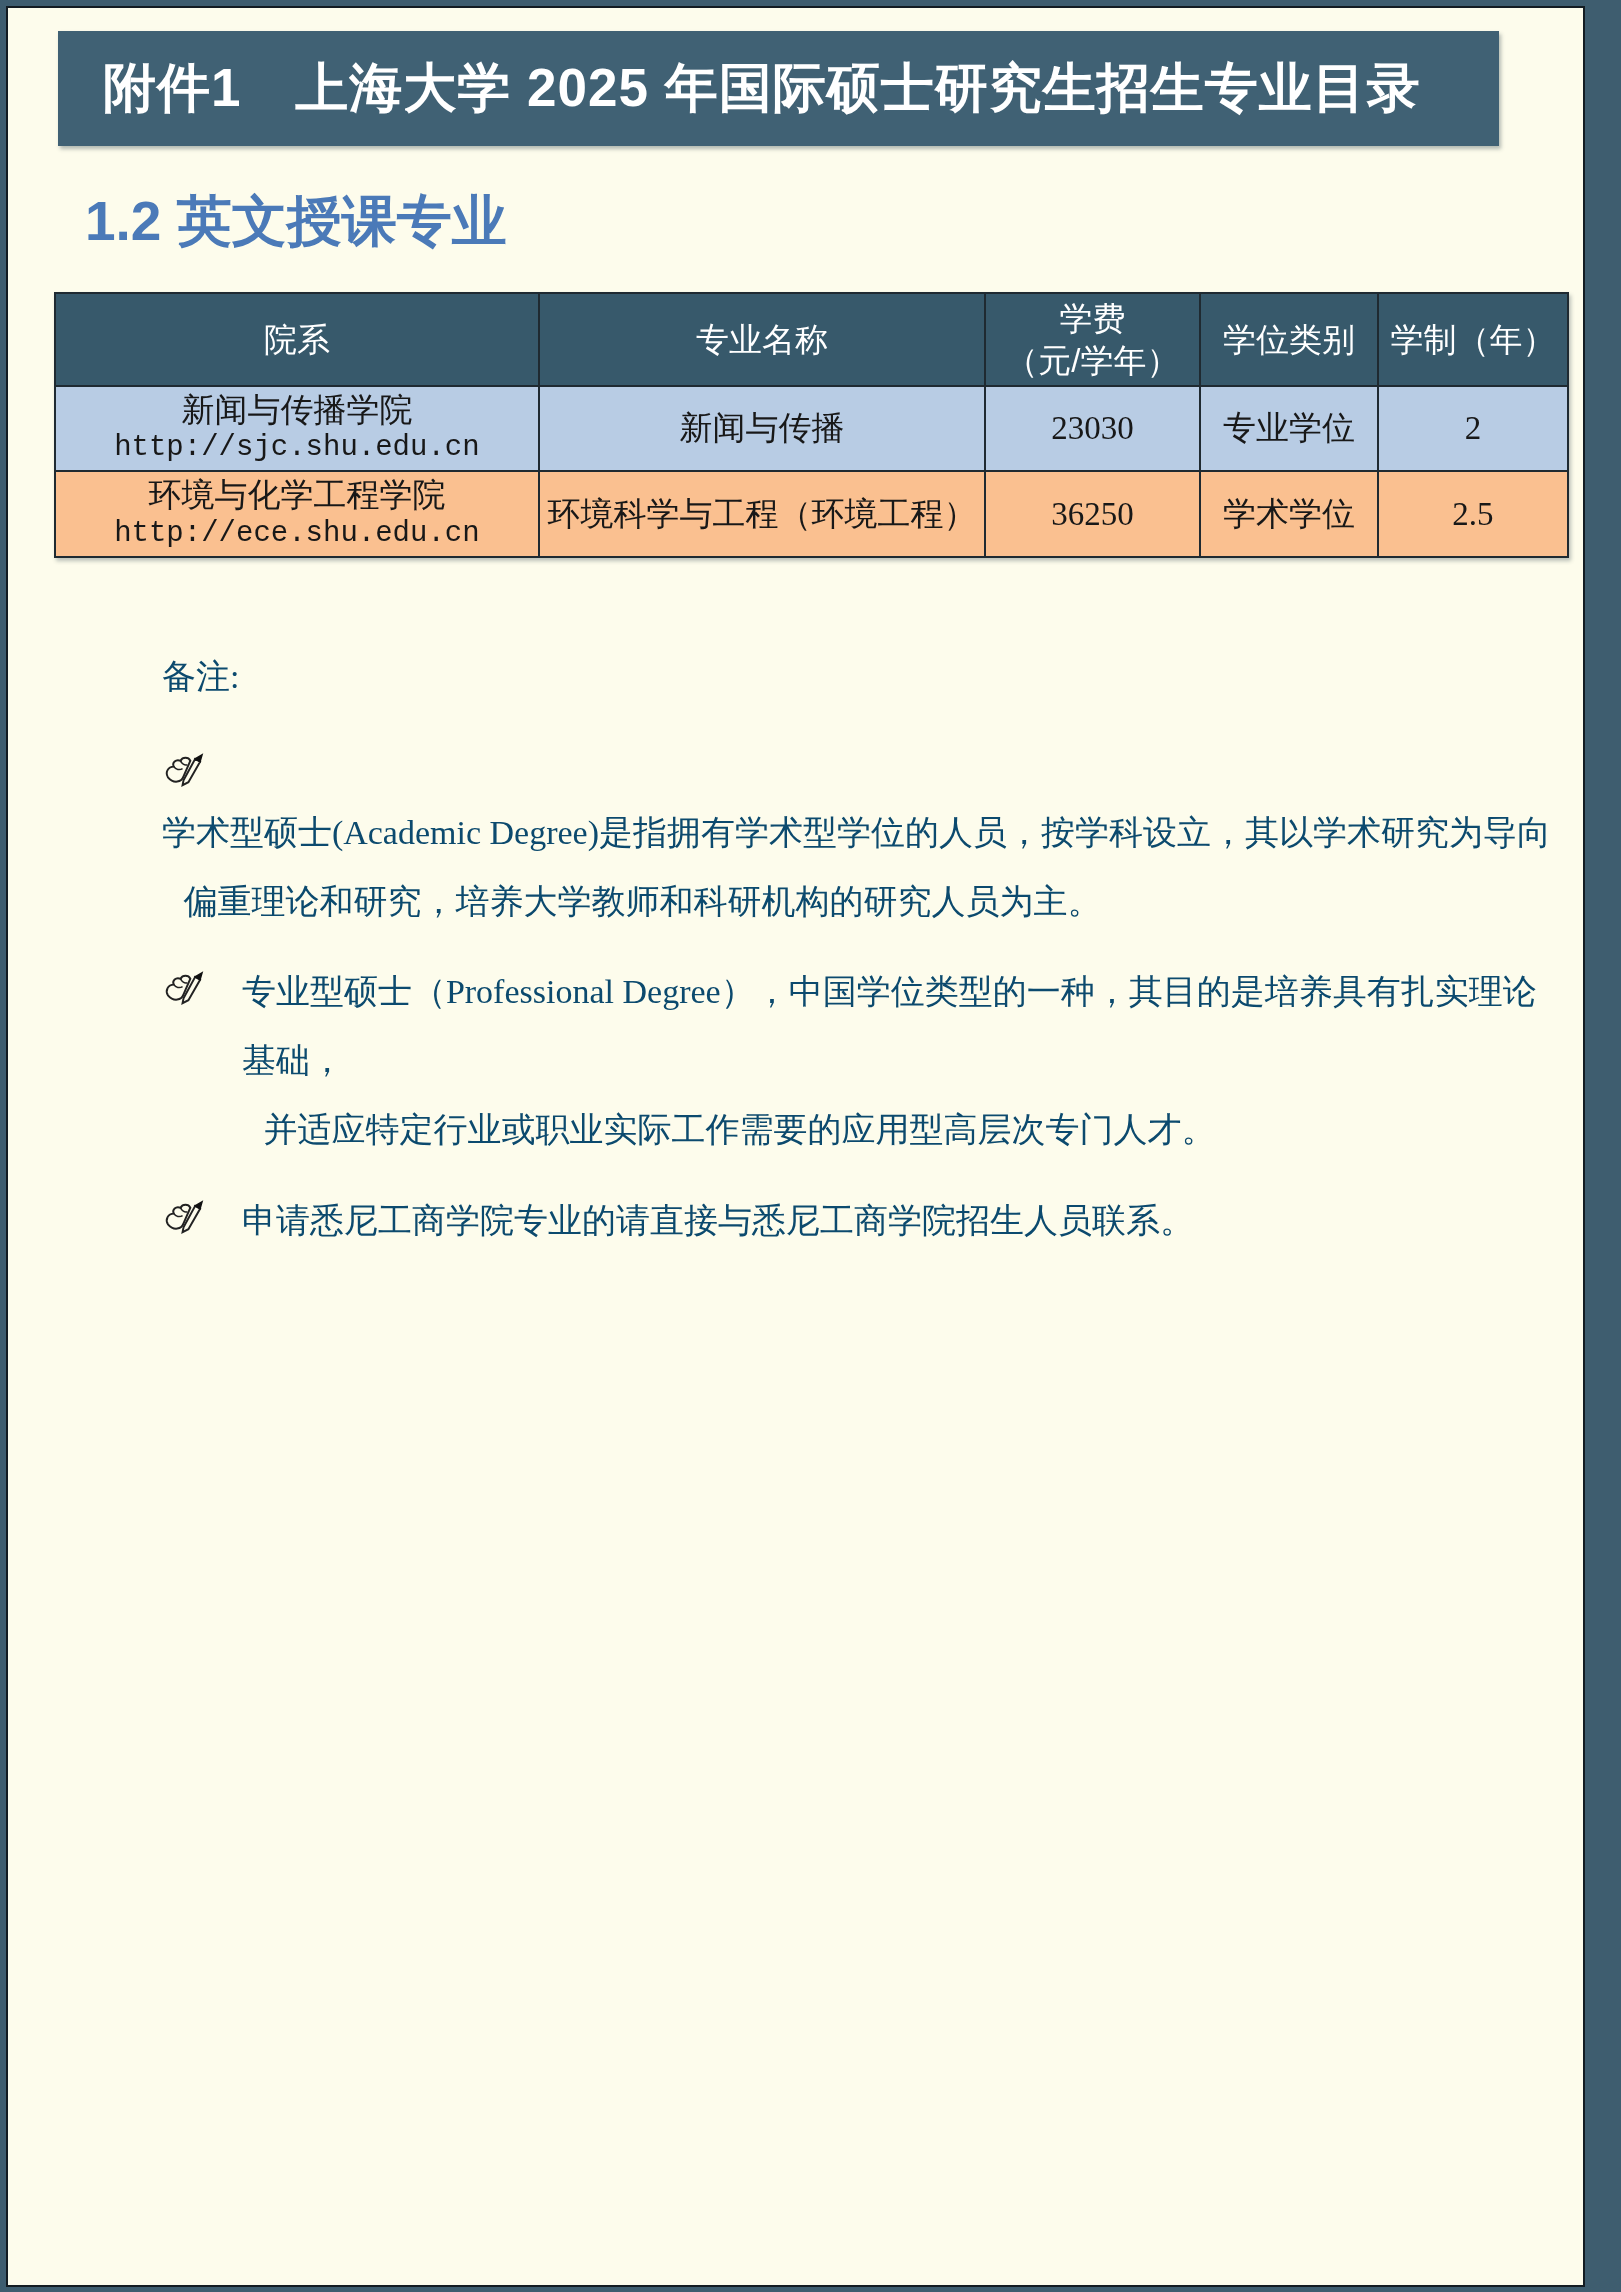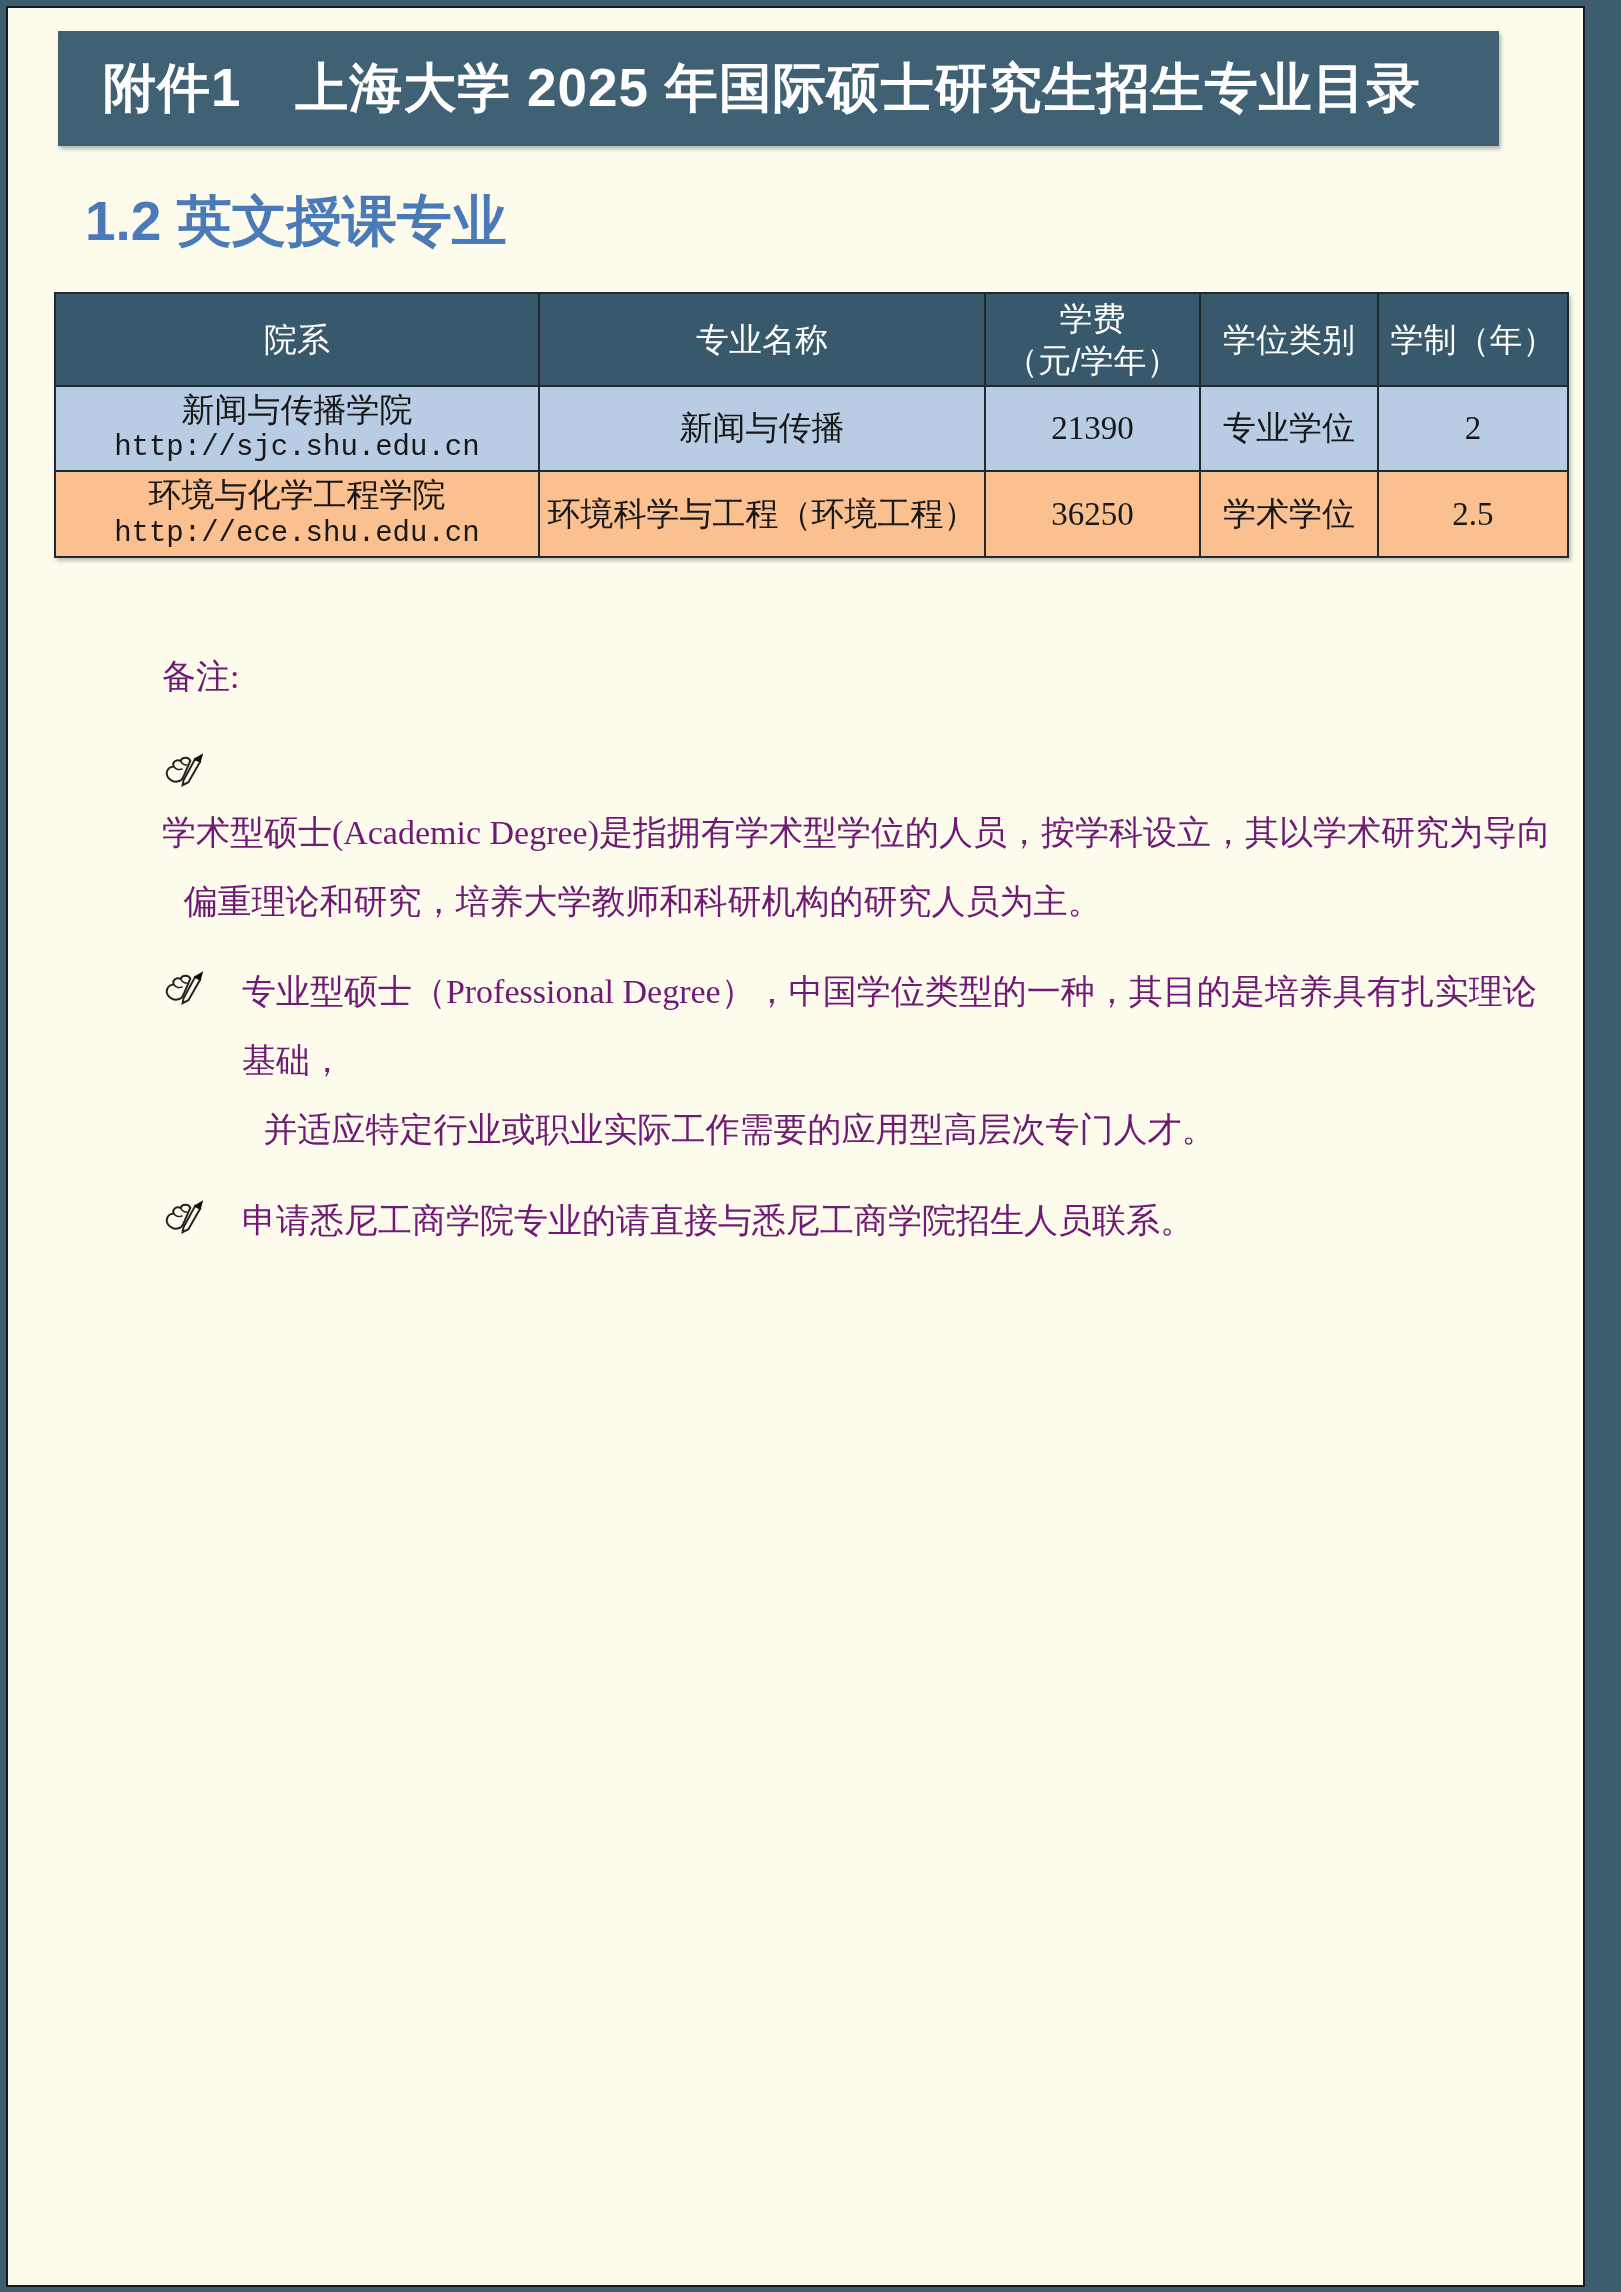--- a/index.html
+++ b/index.html
@@ -89,21 +89,21 @@
     font-size: 29px;
     line-height: 1.25;
     letter-spacing: 0px;
   }
   .fee-sub { display: block; }
   
   .notes {
     margin: 96px 0 0 154px;
     width: 1392px;
     font-size: 34px;
-    color: #701a75;
+    color: #0c4a6e;
   }
   .notes-title {
     font-size: 34px;
     margin-bottom: 39px;
   }
   .note-item {
     display: flex;
     align-items: flex-start;
   }
   .note-item.gap-lg { margin-top: 0px; flex-direction: column; }
@@ -151,21 +151,21 @@
           <th>学制（年）</th>
         </tr>
       </thead>
       <tbody>
         <tr class="row-blue">
           <td>
             <span class="college-name">新闻与传播学院</span>
             <span class="college-url">http://sjc.shu.edu.cn</span>
           </td>
           <td>新闻与传播</td>
-          <td>21390</td>
+          <td>23030</td>
           <td>专业学位</td>
           <td>2</td>
         </tr>
         <tr class="row-orange">
           <td>
             <span class="college-name">环境与化学工程学院</span>
             <span class="college-url">http://ece.shu.edu.cn</span>
           </td>
           <td>环境科学与工程（环境工程）</td>
           <td>36250</td>

